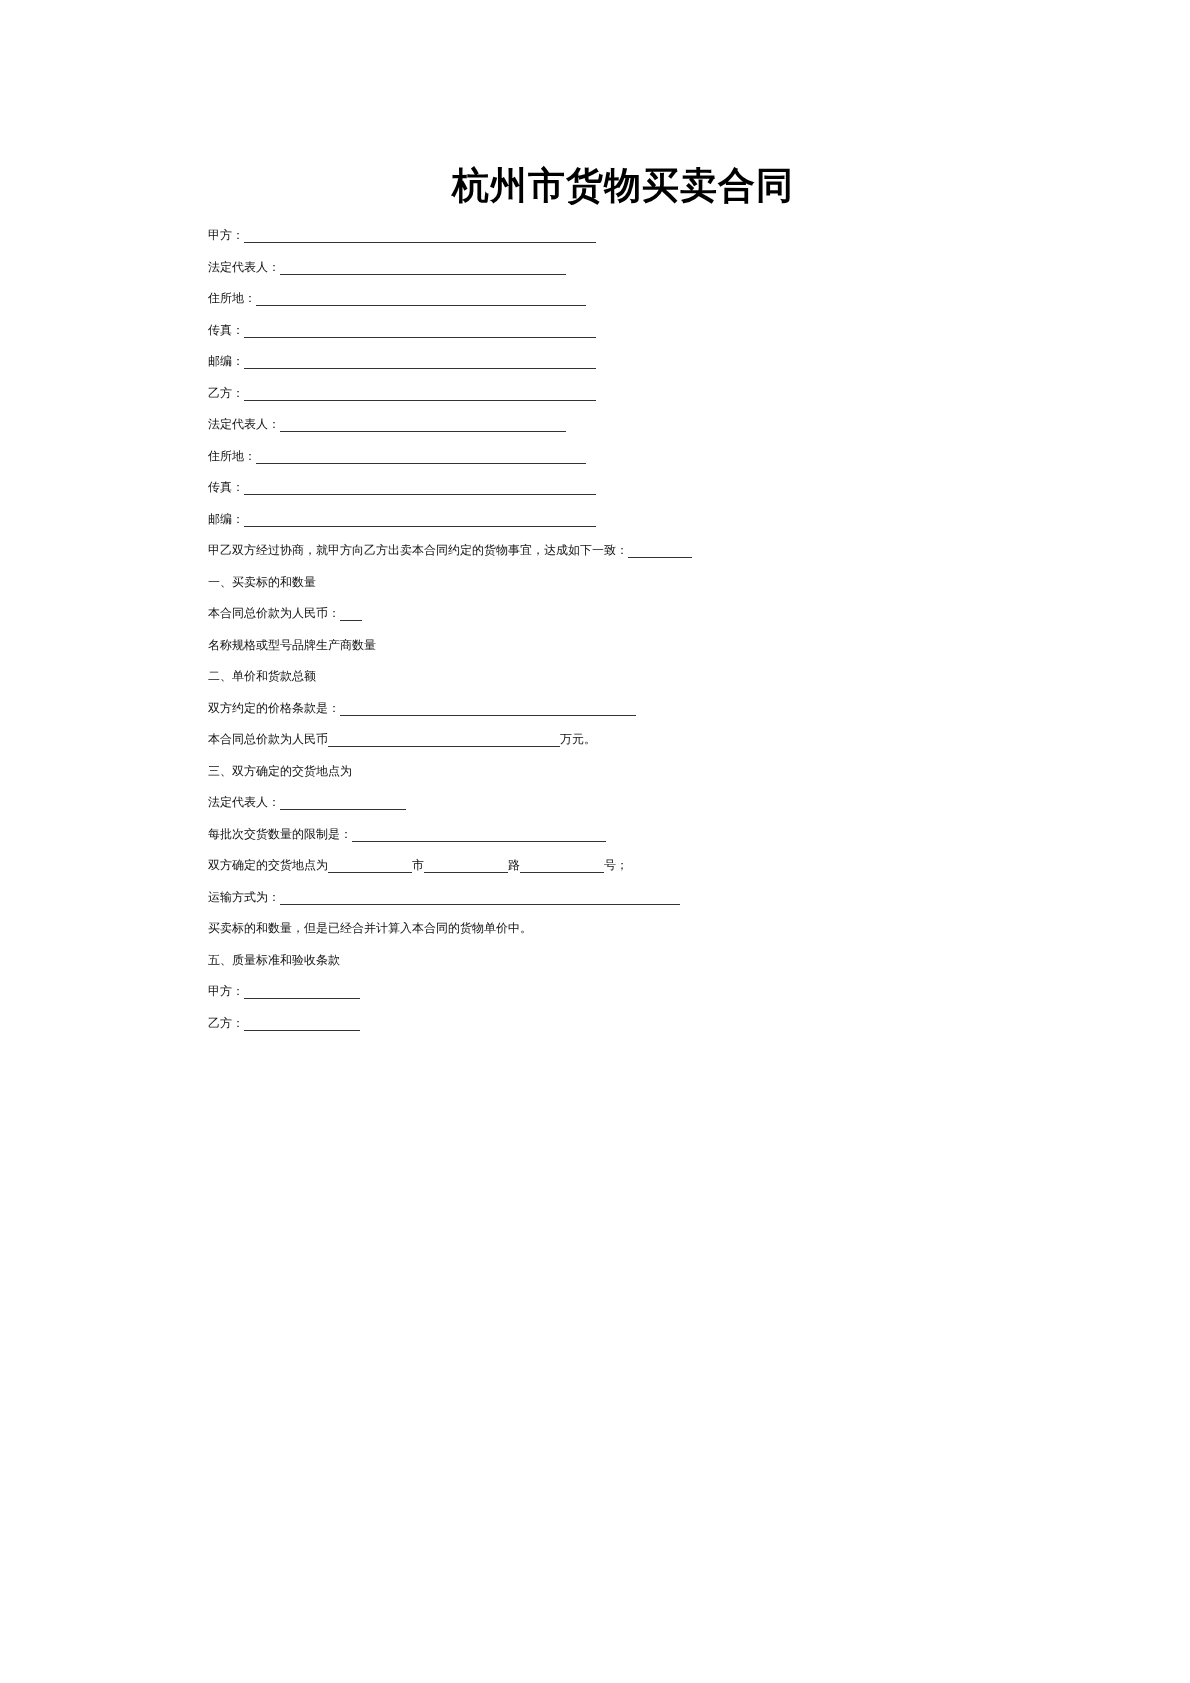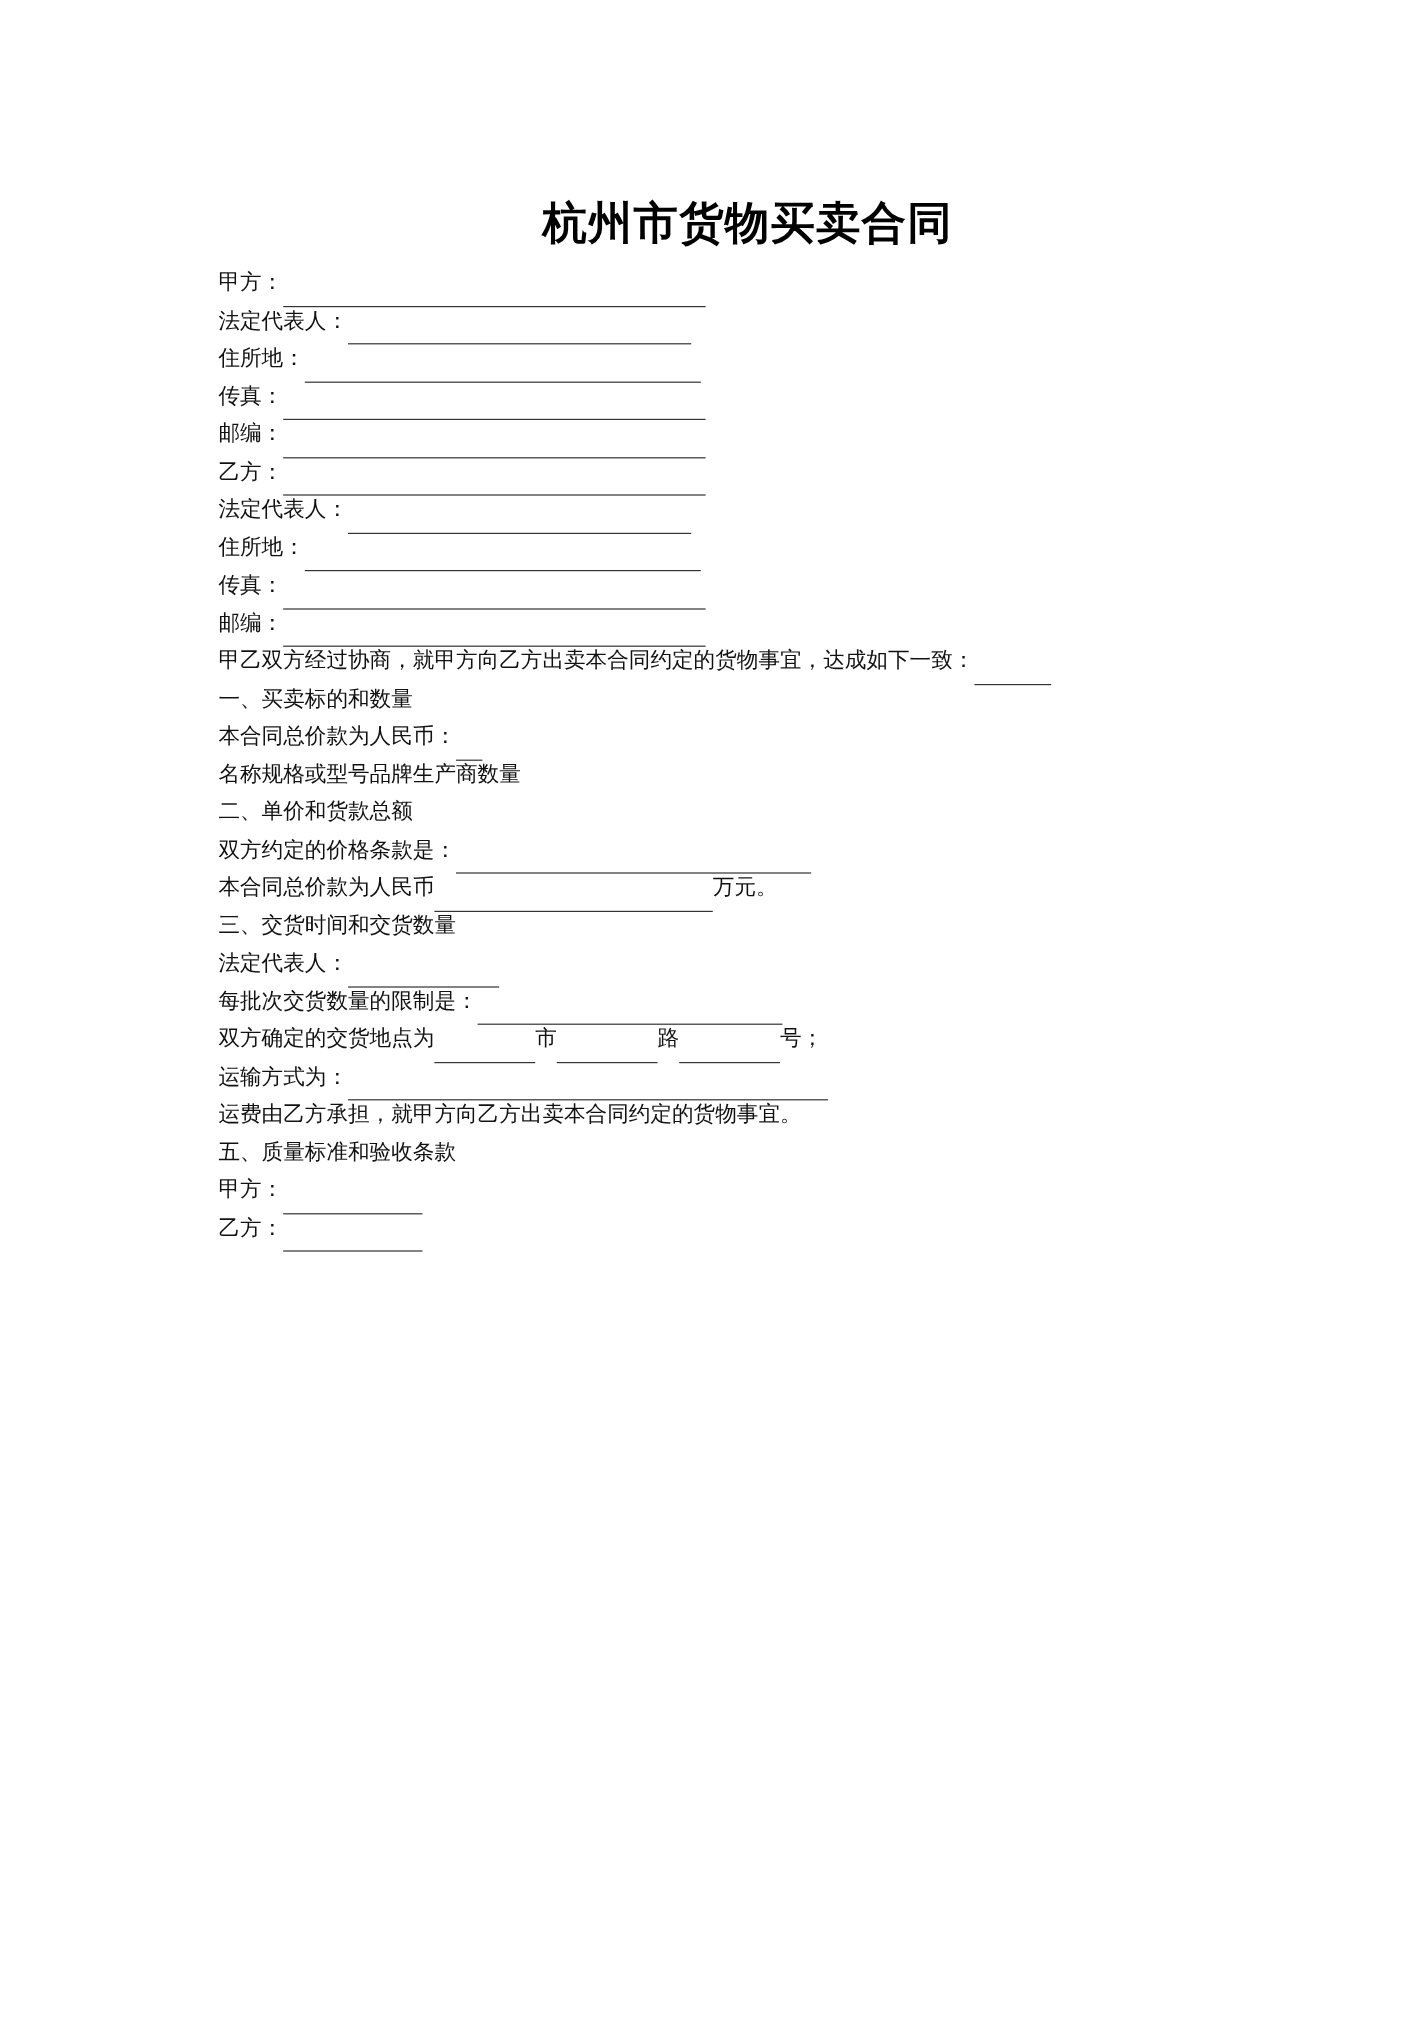--- a/index.html
+++ b/index.html
@@ -38,24 +38,25 @@
   }
   .body-text {
     position: absolute;
     left: 182px;
     top: 220px;
     width: 830px;
   }
   .line {
     height: 31.5px;
     line-height: 31.5px;
-    font-size: 18px;
+    font-size: 12px;
     white-space: nowrap;
     display: flex;
-    align-items: flex-end;
+    align-items: flex-start;
+    margin-left: 26px;
   }
   .blank {
     display: inline-block;
     border-bottom: 1px solid #333;
     height: 18px;
     position: relative;
     top: 4px;
   }
 </style>
 </head>
@@ -131,21 +132,21 @@
       <span>双方约定的价格条款是：</span>
         <span class="blank" style="width:296px"></span>
     </div>
     <div class="line">
       <span>本合同总价款为人民币</span>
         <span class="blank" style="width:232px"></span>
         <span>万元。</span>
     </div>
 
     <div class="line">
-      <span>三、交货时间和交货数量</span>
+      <span>三、双方确定的交货地点为</span>
     </div>
     <div class="line">
       <span>法定代表人：</span>
         <span class="blank" style="width:126px"></span>
     </div>
     <div class="line">
       <span>每批次交货数量的限制是：</span>
         <span class="blank" style="width:254px"></span>
     </div>
 
@@ -156,21 +157,21 @@
         <span class="blank" style="width:84px"></span>
         <span>路</span>
         <span class="blank" style="width:84px"></span>
         <span>号；</span>
     </div>
     <div class="line">
       <span>运输方式为：</span>
         <span class="blank" style="width:400px"></span>
     </div>
     <div class="line">
-      <span>运费由乙方承担，就甲方向乙方出卖本合同约定的货物事宜。</span>
+      <span>买卖标的和数量，但是已经合并计算入本合同的货物单价中。</span>
     </div>
 
     <div class="line">
       <span>五、质量标准和验收条款</span>
     </div>
 
     <div class="line">
       <span>甲方：</span>
         <span class="blank" style="width:116px"></span>
     </div>

